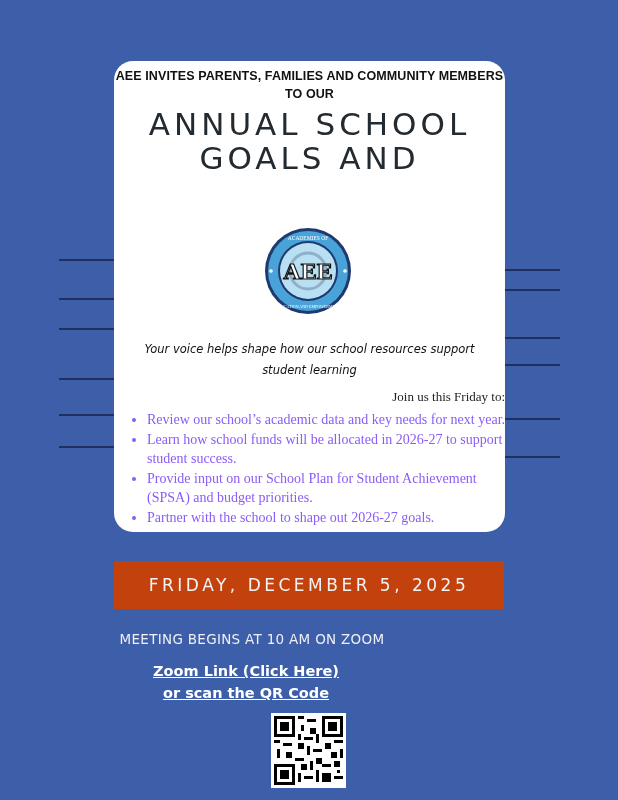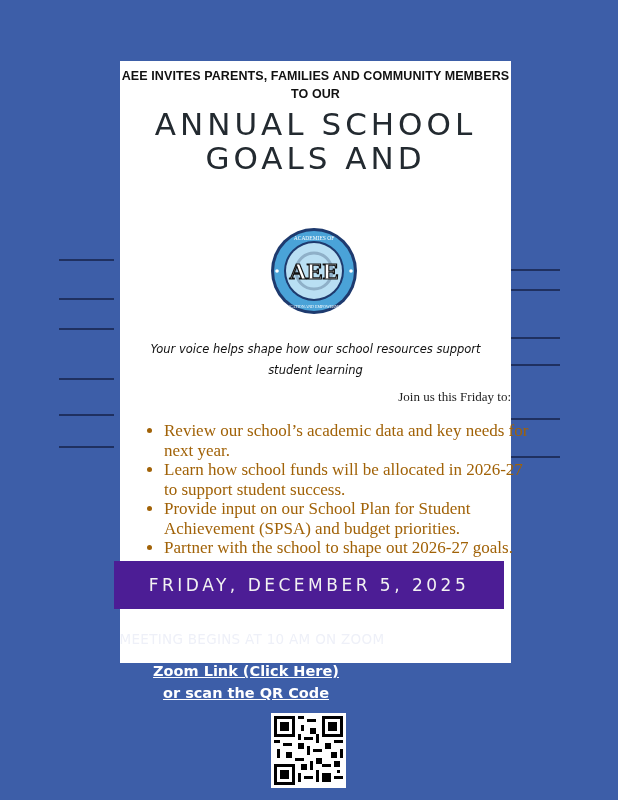--- a/index.html
+++ b/index.html
@@ -1,26 +1,26 @@
 <!DOCTYPE html>
 <html><head>
 <meta charset="utf-8">
 <style>
   html, body { margin:0; padding:0; }
   body { width:618px; height:800px; background:#3d5ea8; position:relative; overflow:hidden; font-family:"DejaVu Sans", sans-serif; }
   .line { position:absolute; height:2px; background:#1f3060; }
-  .card { position:absolute; left:120px; top:61px; width:391px; height:602px; background:#ffffff; }
+  .card { position:absolute; left:114px; top:61px; width:391px; height:471px; background:#ffffff;border-radius:19px; }
   .invite { position:absolute; top:6px; left:0; width:100%; text-align:center; font-family:"Liberation Sans", sans-serif; font-weight:bold; font-size:12.5px; line-height:18px; color:#111; letter-spacing:0.1px; }
   .title { position:absolute; top:46px; left:0; width:100%; text-align:center; font-family:"DejaVu Sans", sans-serif; font-size:31px; line-height:34px; letter-spacing:4px; color:#232a30; font-weight:normal; }
   .logo { position:absolute; left:144px; top:165px; width:100px; height:90px; }
   .tagline { position:absolute; top:278px; left:20px; width:351px; text-align:center; font-family:"DejaVu Sans", sans-serif; font-style:italic; font-size:11.5px; line-height:21px; color:#111; }
   .join { position:absolute; top:328px; left:0; width:100%; text-align:right; font-family:"Liberation Serif", serif; font-size:13px; color:#222; }
-  .bullets { position:absolute; top:344px; left:10px; width:376px; margin:16px; padding:0 0 0 18px; font-family:"Liberation Serif", serif; font-size:17px; line-height:19.5px; color:#a16207; }
+  .bullets { position:absolute; top:344px; left:10px; width:376px; margin:5px; padding:0 0 0 18px; font-family:"Liberation Serif", serif; font-size:14px; line-height:19.5px; color:#8b5cf6; }
   .bullets li { margin:0; padding:0; }
-  .date-bar { position:absolute; left:114px; top:561px; width:390px; height:48px; background:#4c1d95; display:flex; align-items:center; justify-content:center; }
+  .date-bar { position:absolute; left:114px; top:561px; width:390px; height:48px; background:#c2410c; display:flex; align-items:center; justify-content:center; }
   .date-text { font-family:"DejaVu Sans", sans-serif; font-size:17px; letter-spacing:3.5px; color:#f2f2f2; }
   .begins { position:absolute; top:631px; left:0; width:504px; text-align:center; font-family:"DejaVu Sans", sans-serif; font-size:13.5px; color:#eef0f8; letter-spacing:0.3px; }
   .zlink { position:absolute; top:660px; left:0; width:492px; text-align:center; font-family:"DejaVu Sans", sans-serif; font-size:14.5px; font-weight:bold; color:#ffffff; text-decoration:underline; line-height:22px; }
   .qr { position:absolute; left:271px; top:713px; width:75px; height:75px; background:#fff; }
 </style>
 </head>
 <body>
 
 <div class="line" style="left:59px;top:259px;width:55px;"></div>
 <div class="line" style="left:59px;top:298px;width:55px;"></div>

